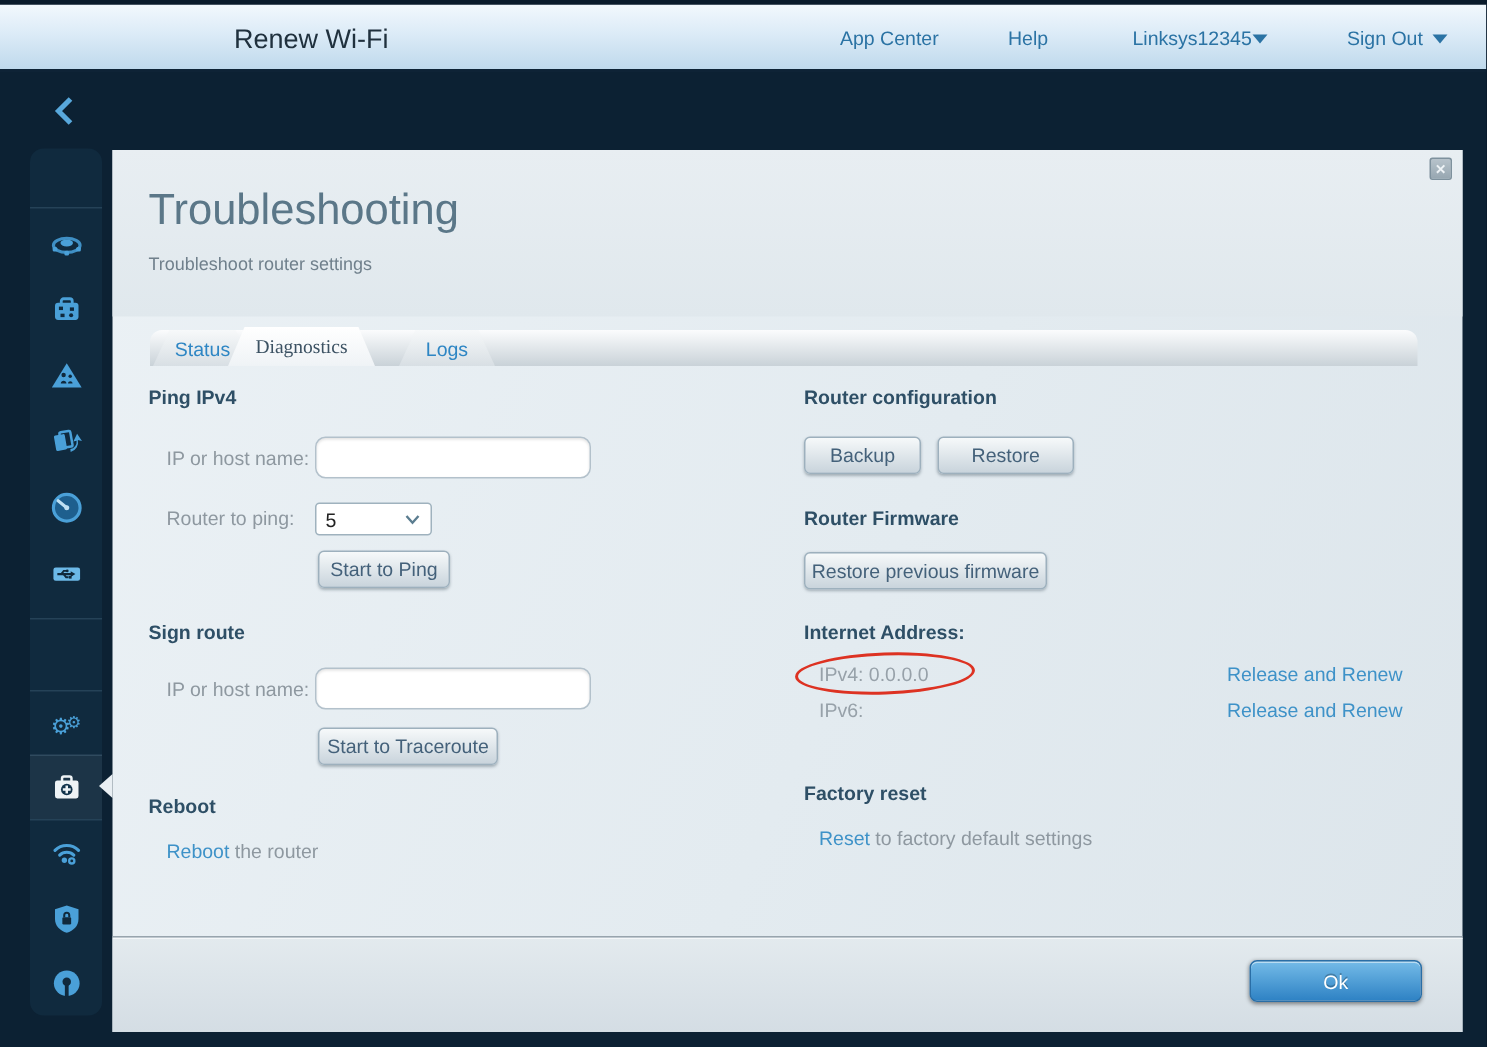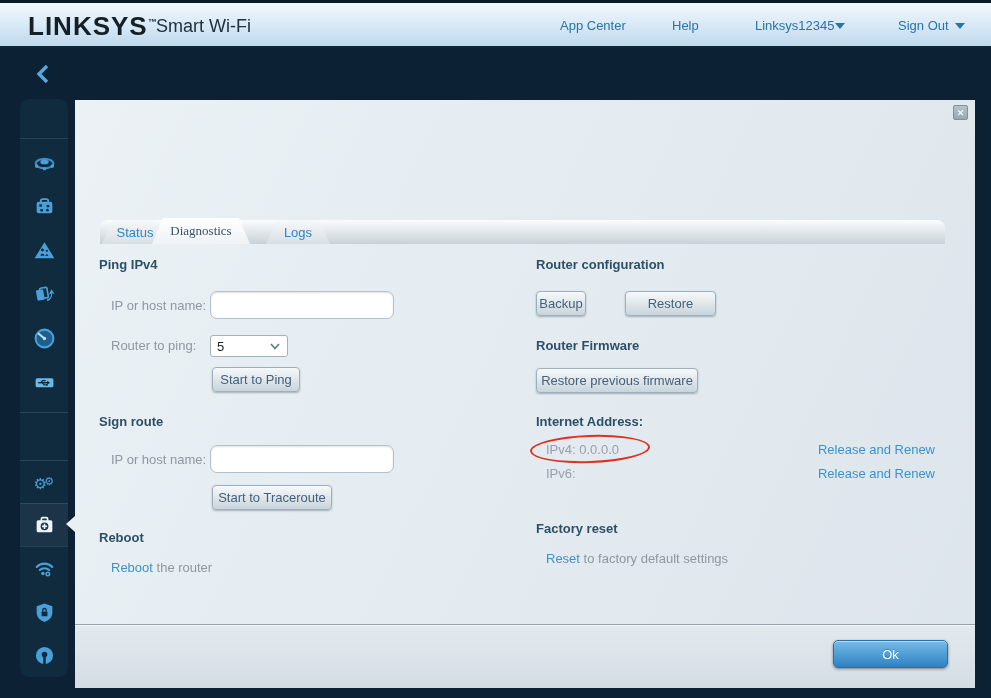--- a/index.html
+++ b/index.html
@@ -82,22 +82,21 @@
     background:linear-gradient(#74bbe8,#2e82c4);border:1px solid #2a6ea6;border-radius:5px;
     box-shadow:0 1px 3px rgba(0,0,0,0.45),inset 0 1px 0 rgba(255,255,255,0.5);
     text-shadow:0 -1px 0 rgba(0,0,0,0.25);}
 </style>
 </head>
 <body>
 
 <div class="page">
 
   <div class="topbar">
-    <div class="brand"><span>LINKSYS</span><span class="brand-tm">™</span></div>
-    <div class="product">Smart Wi-Fi</div>
+    <div class="product">Renew Wi-Fi</div>
     <div class="nav-link" style="left:560px;">App Center</div>
     <div class="nav-link" style="left:672px;">Help</div>
     <div class="nav-link" style="left:755px;">Linksys12345</div>
     <div class="caret" style="left:835px;"></div>
     <div class="nav-link" style="left:898px;">Sign Out</div>
     <div class="caret" style="left:955px;"></div>
   </div>
 
   <div class="back-btn">
     <svg viewBox="0 0 22 22">
@@ -210,20 +209,24 @@
         <circle cx="11" cy="10" r="2.7" fill="#102a3e"></circle>
         <rect x="9.8" y="11.5" width="2.4" height="8" fill="#102a3e"></rect>
       </svg>
     </div>
   </div>
 
   <div class="active-arrow"></div>
 
   <div class="modal">
 
+    <div class="m-header">
+      <div class="m-title">Troubleshooting</div>
+      <div class="m-sub">Troubleshoot router settings</div>
+    </div>
     <div class="close-btn">
         <span>✕</span>
       </div>
 
     <div class="tabstrip">
       <div class="tab" style="left:2px;width:66px;">Status</div>
       <div class="tab active" style="left:52px;width:98px;font-family:Liberation Serif, serif;">Diagnostics</div>
       <div class="tab" style="left:166px;width:64px;">Logs</div>
     </div>
 
@@ -243,21 +246,21 @@
     <div class="lbl" style="left:36px;top:352px;">IP or host name:</div>
     <input class="txt-input" style="left: 135px; top: 345px;" value="">
     <div class="btn" style="left:137px;top:385px;width:120px;">Start to Traceroute</div>
 
     <div class="h2" style="left:24px;top:430px;">Reboot</div>
     <div class="lbl" style="left:36px;top:460px;">
       <a class="inline-link">Reboot</a><span class="gray"> the router</span>
     </div>
 
     <div class="h2" style="left:461px;top:157px;">Router configuration</div>
-    <div class="btn" style="left:461px;top:191px;width:50px;">Backup</div>
+    <div class="btn" style="left:461px;top:191px;width:78px;">Backup</div>
     <div class="btn" style="left:550px;top:191px;width:91px;">Restore</div>
 
     <div class="h2" style="left:461px;top:238px;">Router Firmware</div>
     <div class="btn" style="left:461px;top:268px;width:162px;">Restore previous firmware</div>
 
     <div class="h2" style="left:461px;top:314px;">Internet Address:</div>
     <div class="val" style="left:471px;top:342px;">IPv4: 0.0.0.0</div>
     <div class="link" style="right:40px;top:342px;">Release and Renew</div>
     <div class="val" style="left:471px;top:366px;">IPv6:</div>
     <div class="link" style="right:40px;top:366px;">Release and Renew</div>

